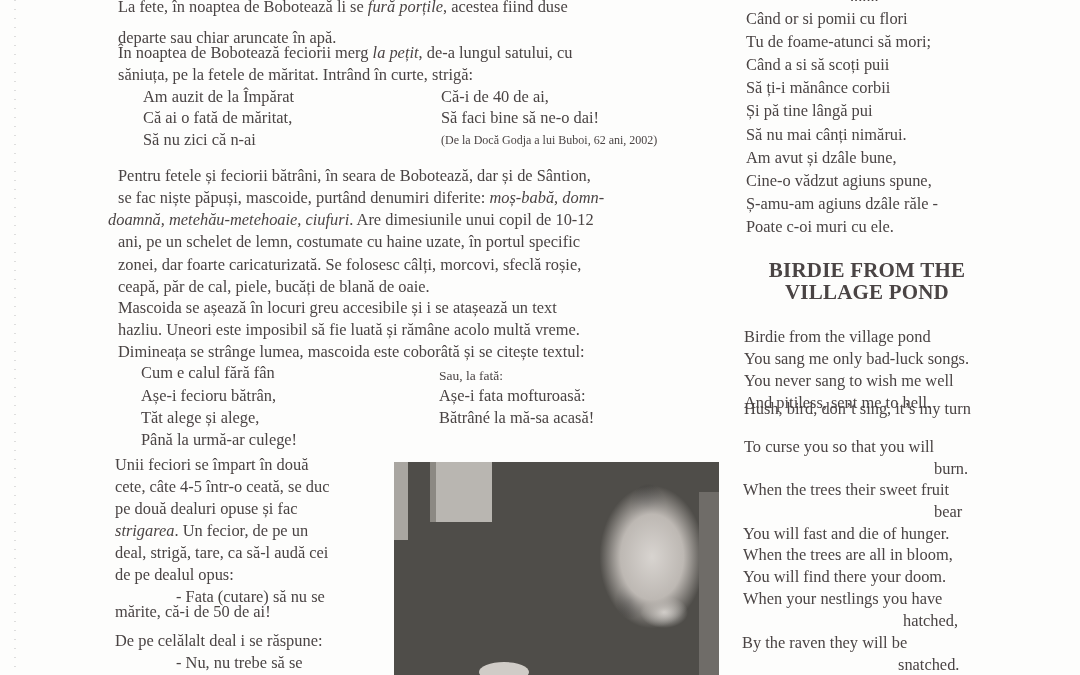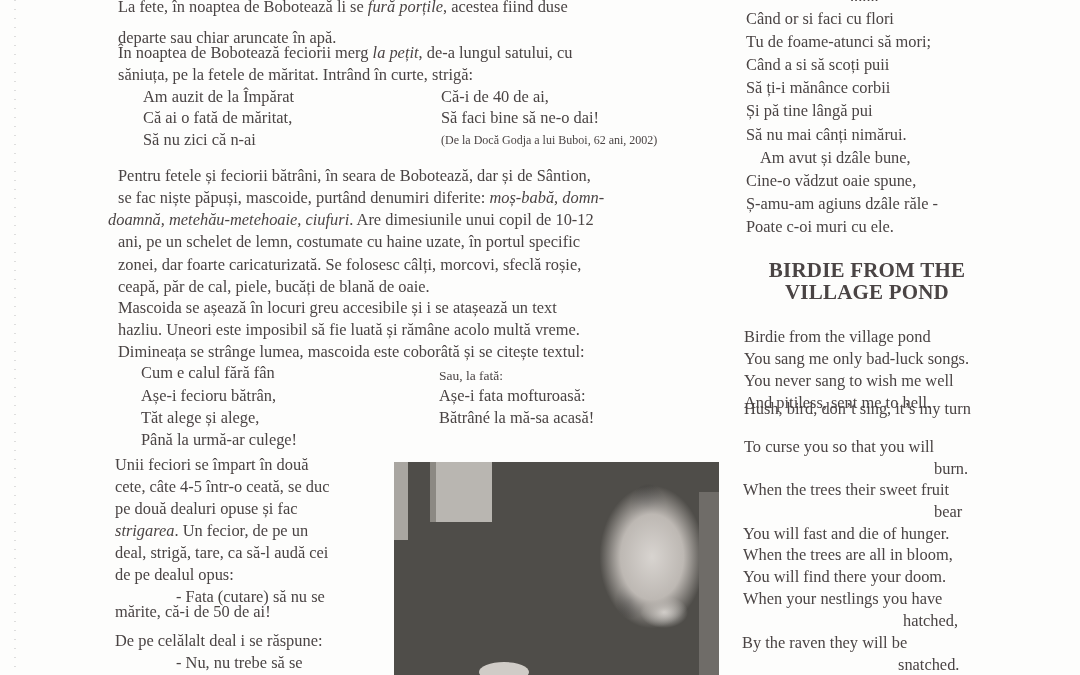--- a/index.html
+++ b/index.html
@@ -114,28 +114,28 @@
     <div class="window2"></div>
     <div class="window"></div>
     <div class="hand"></div>
     <div class="shoulder"></div>
   </div>
 </div>
 
 <div>
   <div class="line" style="left:850px; top:-14px;">.......</div>
   <div>
-    <div class="line" style="left:746px; top:9px;">Când or si faci cu flori</div>
+    <div class="line" style="left:746px; top:9px;">Când or si pomii cu flori</div>
     <div class="line" style="left:746px; top:32px;">Tu de foame-atunci să mori;</div>
     <div class="line" style="left:746px; top:55px;">Când a si să scoți puii</div>
     <div class="line" style="left:746px; top:78px;">Să ți-i mănânce corbii</div>
     <div class="line" style="left:746px; top:101px;">Și pă tine lângă pui</div>
     <div class="line" style="left:746px; top:125px;">Să nu mai cânți nimărui.</div>
-    <div class="line" style="left:746px; top:148px;margin-left:14px;">Am avut și dzâle bune,</div>
-    <div class="line" style="left:746px; top:171px;">Cine-o vădzut oaie spune,</div>
+    <div class="line" style="left:746px; top:148px;">Am avut și dzâle bune,</div>
+    <div class="line" style="left:746px; top:171px;">Cine-o vădzut agiuns spune,</div>
     <div class="line" style="left:746px; top:194px;">Ș-amu-am agiuns dzâle răle -</div>
     <div class="line" style="left:746px; top:217px;">Poate c-oi muri cu ele.</div>
   </div>
 
   <div class="heading" style="top:259px;">BIRDIE FROM THE</div>
   <div class="heading" style="top:281px;">VILLAGE POND</div>
 
   <div>
     <div class="line" style="left:744px; top:327px;">Birdie from the village pond</div>
     <div class="line" style="left:744px; top:349px;">You sang me only bad-luck songs.</div>

